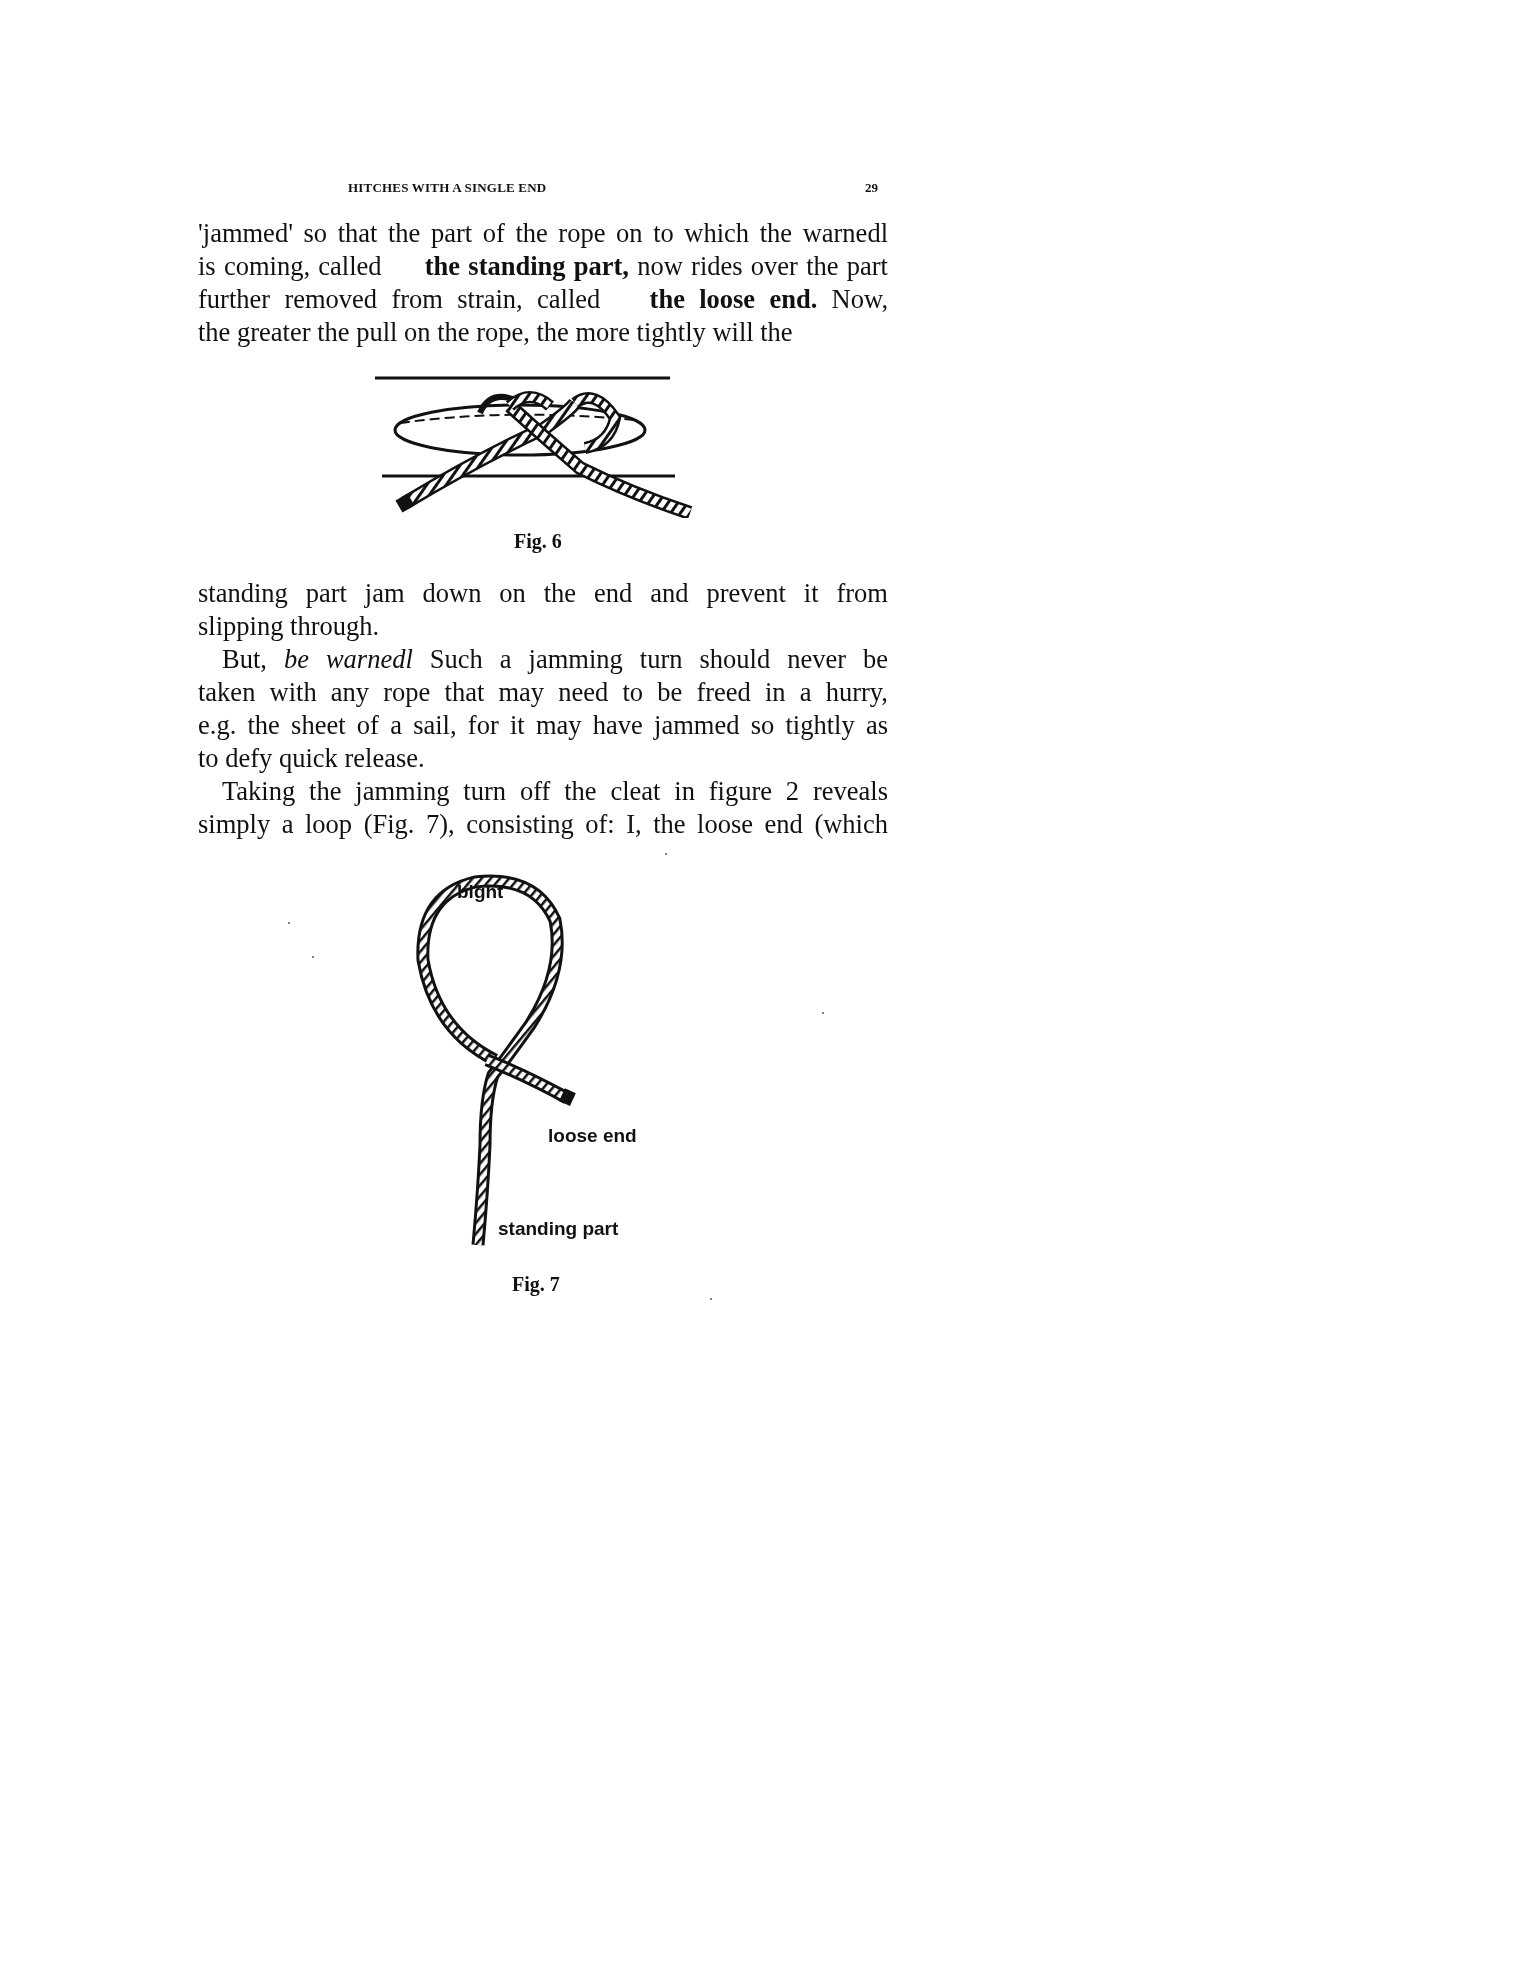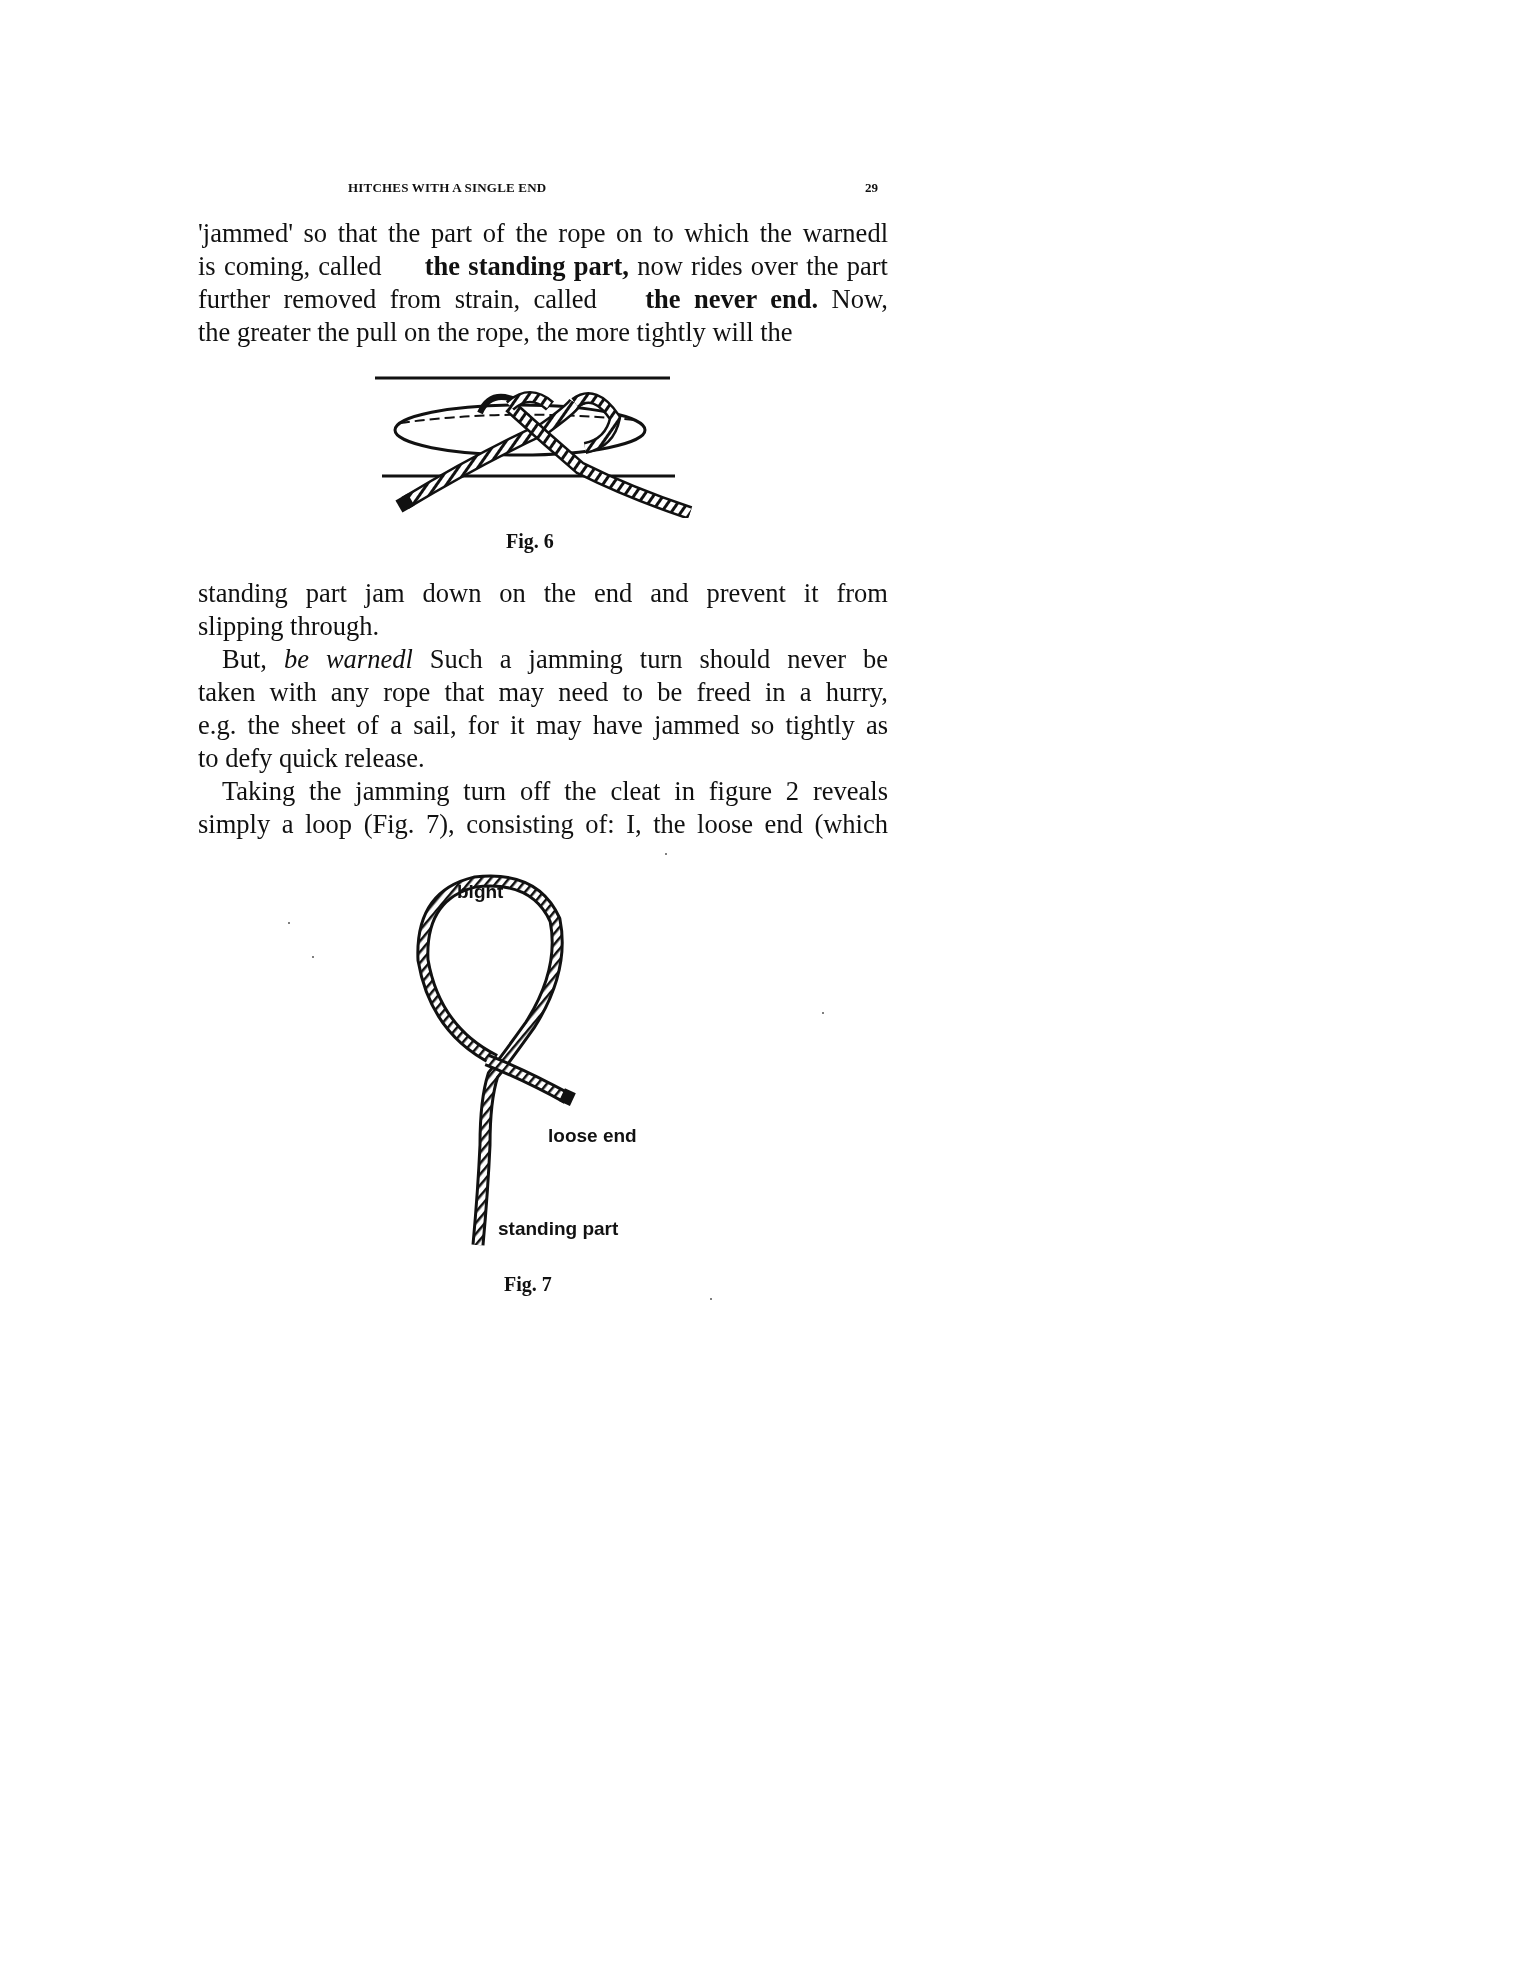--- a/index.html
+++ b/index.html
@@ -8,38 +8,38 @@
     .running-head { position: absolute; top: 180px; left: 198px; width: 690px; height: 30px; font-family: "Liberation Serif", serif; font-weight: bold; font-size: 13px; }
     .running-head .title { position: absolute; left: 150px; top: 0; letter-spacing: 0.2px; }
     .running-head .num { position: absolute; right: 10px; top: 0; }
     .para { position: absolute; left: 198px; width: 690px; font-size: 26.5px; line-height: 33px; margin: 0; text-align: justify; }
     .line { display: block; white-space: nowrap; text-align-last: justify; text-align: justify; }
     .line.last { text-align-last: left; }
     .indent { padding-left: 24px; }
     b { font-weight: bold; margin-left: 35px; }
     i { font-style: italic; }
     .figure { position: absolute; }
-    .caption { position: absolute; font-family: "Liberation Serif", serif; font-weight: bold; font-size: 20px; }
+    .caption { position: absolute; font-family: "Liberation Serif", serif; font-weight: bold; font-size: 20px; margin-left: 8px; }
     .fig-label { font-family: "Liberation Sans", sans-serif; font-weight: bold; font-size: 19px; fill: #111; transform-origin: center; }
     .speck { position: absolute; width: 2px; height: 2px; background: #555; border-radius: 1px; }
   </style>
 </head>
 <body>
 
 <div class="page">
 
   <div class="running-head">
     <span class="title">HITCHES WITH A SINGLE END</span>
     <span class="num">29</span>
   </div>
 
   <div class="para" style="top:217px;">
     <span class="line">'jammed' so that the part of the rope on to which the warnedl</span>
     <span class="line"><span>is coming, called </span><b>the standing part,</b><span> now rides over the part</span></span>
-    <span class="line"><span>further removed from strain, called </span><b>the never end.</b><span> Now,</span></span>
+    <span class="line"><span>further removed from strain, called </span><b>the loose end.</b><span> Now,</span></span>
     <span class="line last">the greater the pull on the rope, the more tightly will the</span>
   </div>
 
   <svg class="figure" style="left:370px; top:368px;" width="330" height="150" viewBox="0 0 330 150">
     <defs>
       <pattern id="rope" width="8" height="8" patternUnits="userSpaceOnUse" patternTransform="rotate(35)">
         <rect width="8" height="8" fill="#fff"></rect>
         <rect width="3" height="8" fill="#111"></rect>
       </pattern>
     </defs>

